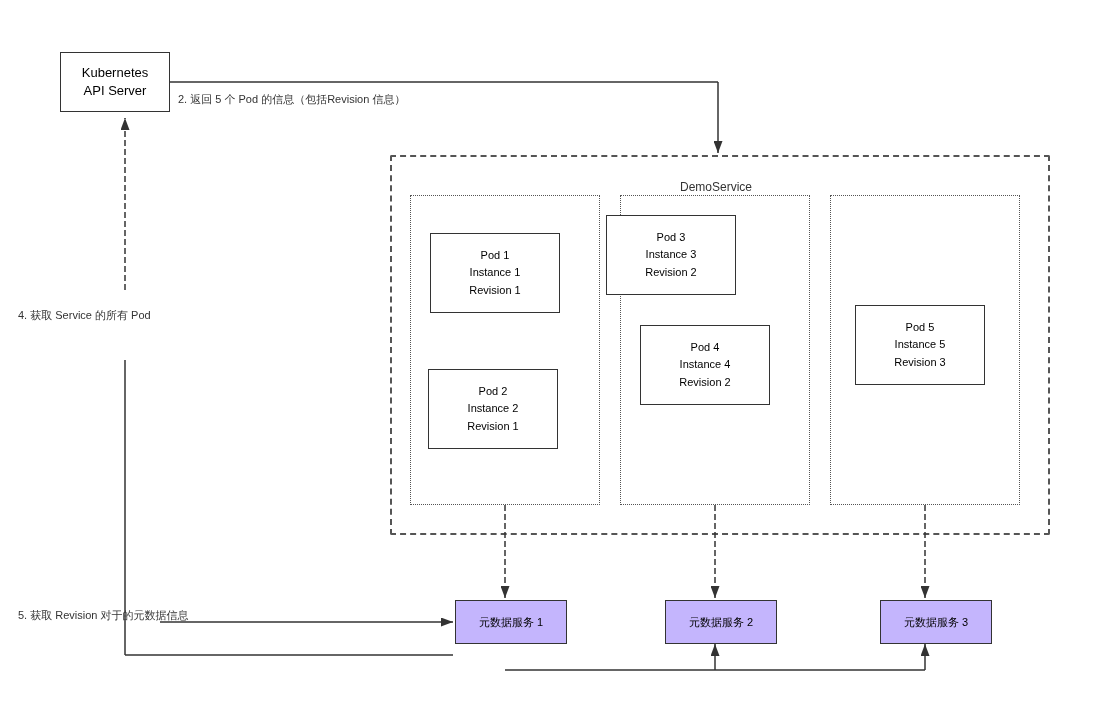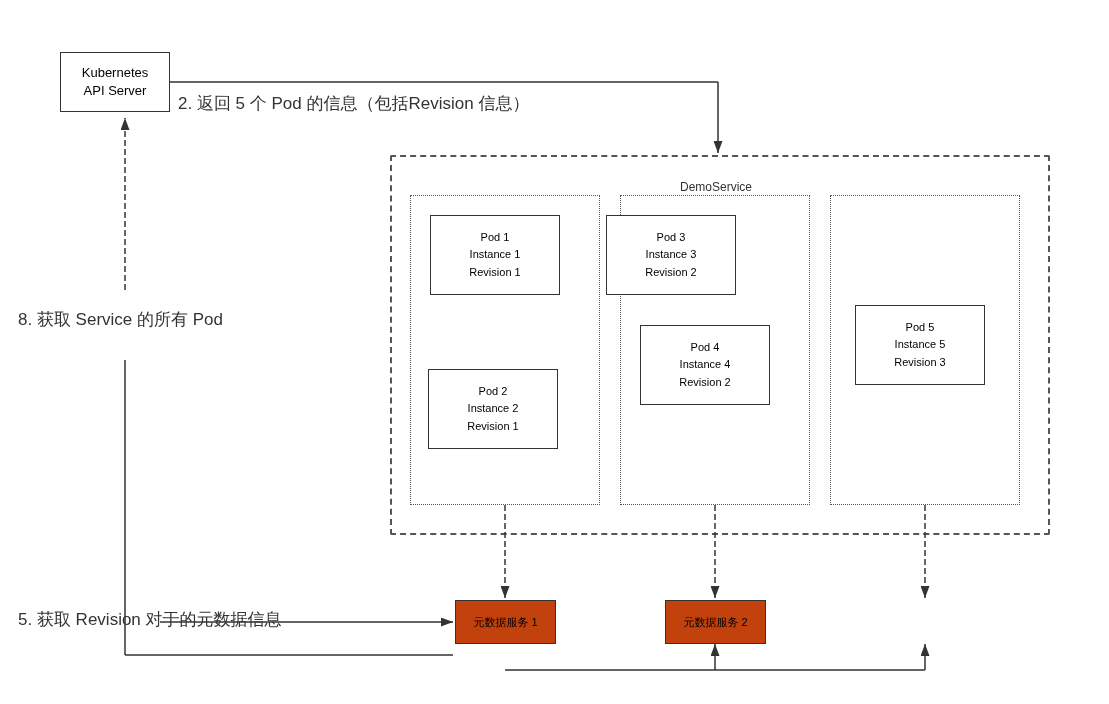--- a/index.html
+++ b/index.html
@@ -91,33 +91,33 @@
       text-align: center;
       font-size: 11px;
       line-height: 1.6;
       width: 130px;
       height: 80px;
     }
     
     .meta-box {
       position: absolute;
       border: 1.5px solid #333;
-      background: #c2410c;
-      display: flex;
-      align-items: center;
-      justify-content: center;
-      text-align: center;
-      font-size: 11px;
-      width: 101px;
+      background: #c4b5fd;
+      display: flex;
+      align-items: center;
+      justify-content: center;
+      text-align: center;
+      font-size: 11px;
+      width: 112px;
       height: 44px;
     }
     
     .label-text {
       position: absolute;
-      font-size: 17px;
+      font-size: 11px;
       color: #333;
     }
     
     .arrow-svg {
       position: absolute;
       top: 0; left: 0;
       width: 1109px;
       height: 704px;
       pointer-events: none;
     }
@@ -135,21 +135,21 @@
 
   <div class="demo-service-box"></div>
   <div class="demo-service-label">DemoService</div>
 
   <div class="rev-group rev-group-1"></div>
 
   <div class="rev-group rev-group-2"></div>
 
   <div class="rev-group rev-group-3"></div>
 
-  <div class="pod-box" style="top:215px;left:430px;">
+  <div class="pod-box" style="top:233px;left:430px;">
     <span>Pod 1<br>Instance 1<br>Revision 1</span>
   </div>
 
   <div class="pod-box" style="top:325px;left:428px;margin-top:44px;">
     <span>Pod 2<br>Instance 2<br>Revision 1</span>
   </div>
 
   <div class="pod-box" style="top:215px;left:606px;">
     <span>Pod 3<br>Instance 3<br>Revision 2</span>
   </div>
@@ -163,22 +163,25 @@
   </div>
 
   <div class="meta-box" style="top:600px;left:455px;">
     <span>元数据服务 1</span>
   </div>
 
   <div class="meta-box" style="top:600px;left:665px;">
     <span>元数据服务 2</span>
   </div>
 
-
-  <div class="label-text" style="top:308px;left:18px;">8. 获取 Service 的所有 Pod</div>
+  <div class="meta-box" style="top:600px;left:880px;">
+    <span>元数据服务 3</span>
+  </div>
+
+  <div class="label-text" style="top:308px;left:18px;">4. 获取 Service 的所有 Pod</div>
 
   <div class="label-text" style="top:92px;left:178px;">2. 返回 5 个 Pod 的信息（包括Revision 信息）</div>
 
   <div class="label-text" style="top:608px;left:18px;">5. 获取 Revision 对于的元数据信息</div>
 
   <svg class="arrow-svg">
     <defs>
       <marker id="arrowhead" markerWidth="8" markerHeight="6" refX="8" refY="3" orient="auto">
         <polygon points="0 0, 8 3, 0 6" fill="#333"></polygon>
       </marker>

